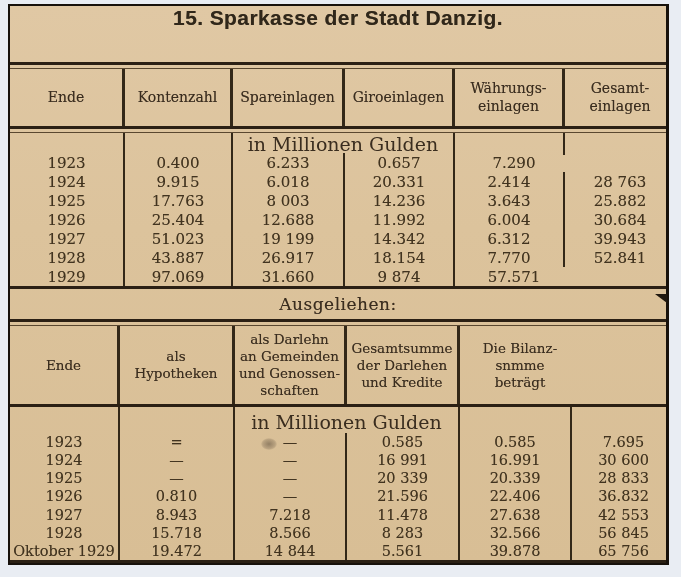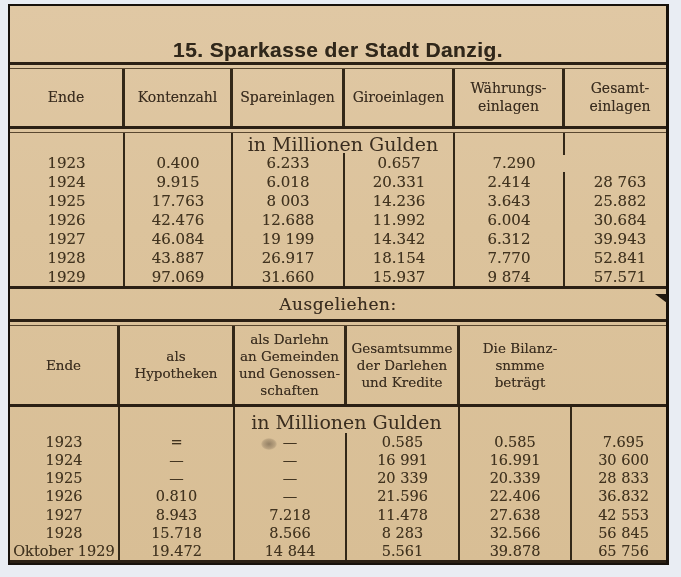--- a/index.html
+++ b/index.html
@@ -12,21 +12,21 @@
   .scan{
     position:absolute;left:8px;top:4px;width:661px;height:561px;
     box-sizing:border-box;
     border:2px solid #17110b;
     border-right-width:3px;
     background:linear-gradient(180deg,#e0c8a4 0%,#dcc39c 40%,#d8be95 100%);
     display:flex;flex-direction:column;
     color:#3a2d1f;
   }
   .title-row{
-    height:56px;display:flex;align-items:flex-end;justify-content:center;flex:none;
+    height:56px;display:flex;align-items:flex-start;justify-content:center;flex:none;
   }
   .title{
     font-family:"Liberation Sans", sans-serif;
     font-weight:700;font-size:21px;letter-spacing:.4px;color:#30271a;
     text-shadow:0 0 .6px rgba(48,39,26,.55);
   }
   .rule-double{
     flex:none;height:3px;
     border-top:3px solid #2b2014;
     border-bottom:1px solid #5a4830;
@@ -120,47 +120,46 @@
   <div class="grid t1 data-row">
     <div class="cell">1925</div>
     <div class="cell">17.763</div>
     <div class="cell">8 003</div>
     <div class="cell">14.236</div>
     <div class="cell">3.643</div>
     <div class="cell">25.882</div>
   </div>
   <div class="grid t1 data-row">
     <div class="cell">1926</div>
-    <div class="cell">42.476</div>
+    <div class="cell">25.404</div>
     <div class="cell">12.688</div>
     <div class="cell">11.992</div>
     <div class="cell">6.004</div>
     <div class="cell">30.684</div>
   </div>
   <div class="grid t1 data-row">
     <div class="cell">1927</div>
-    <div class="cell">46.084</div>
+    <div class="cell">51.023</div>
     <div class="cell">19 199</div>
     <div class="cell">14.342</div>
     <div class="cell">6.312</div>
     <div class="cell">39.943</div>
   </div>
   <div class="grid t1 data-row">
     <div class="cell">1928</div>
     <div class="cell">43.887</div>
     <div class="cell">26.917</div>
     <div class="cell">18.154</div>
     <div class="cell">7.770</div>
     <div class="cell">52.841</div>
   </div>
   <div class="grid t1 data-row">
     <div class="cell">1929</div>
     <div class="cell">97.069</div>
     <div class="cell">31.660</div>
-    <div class="cell">15.937</div>
     <div class="cell">9 874</div>
     <div class="cell">57.571</div>
   </div>
 
   <div class="rule-heavy"></div>
 
   <div class="section-row">
     <span class="section-heading">Ausgeliehen:</span>
   </div>
 

